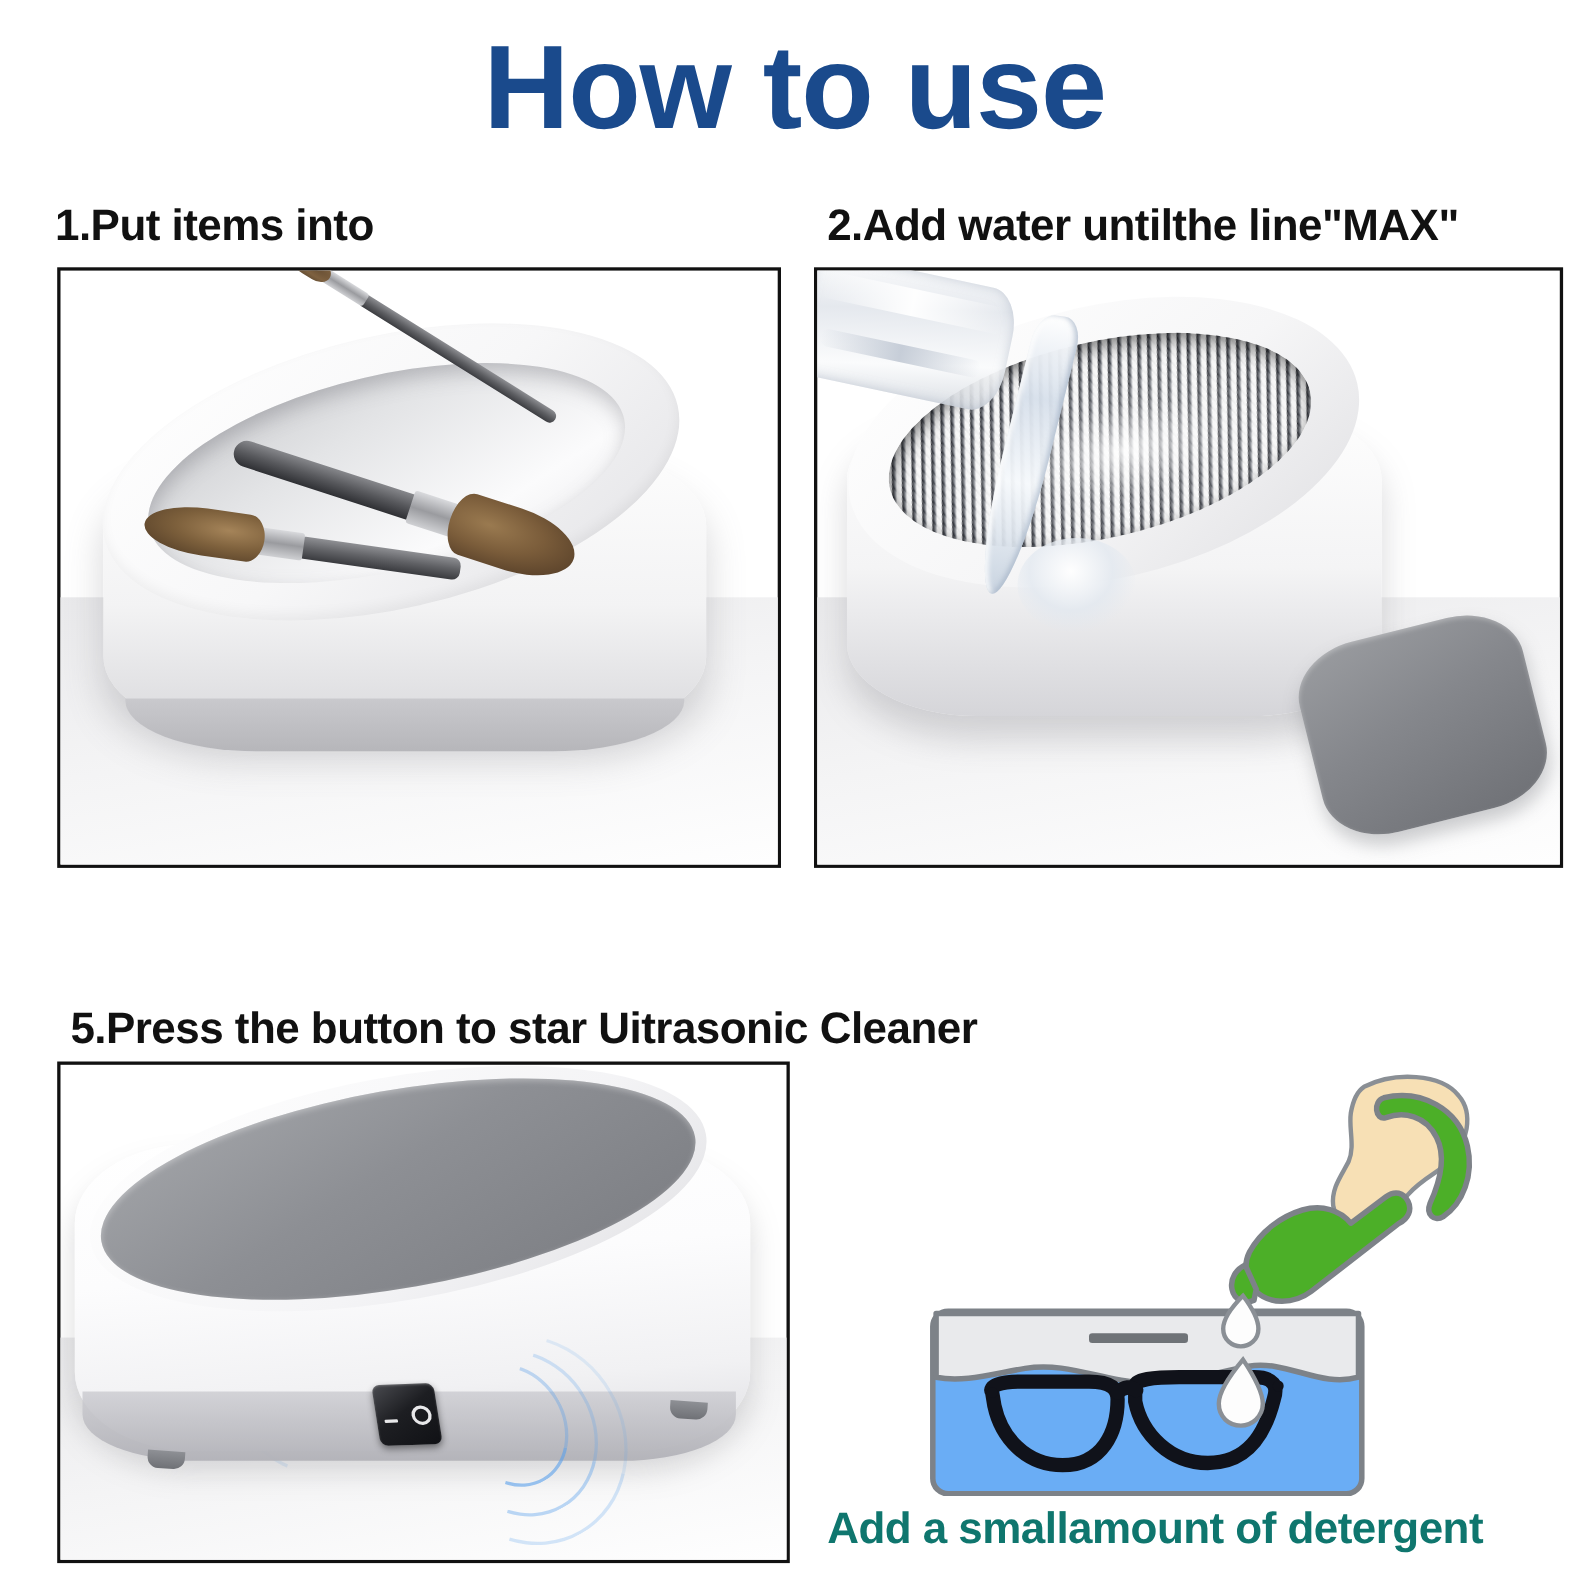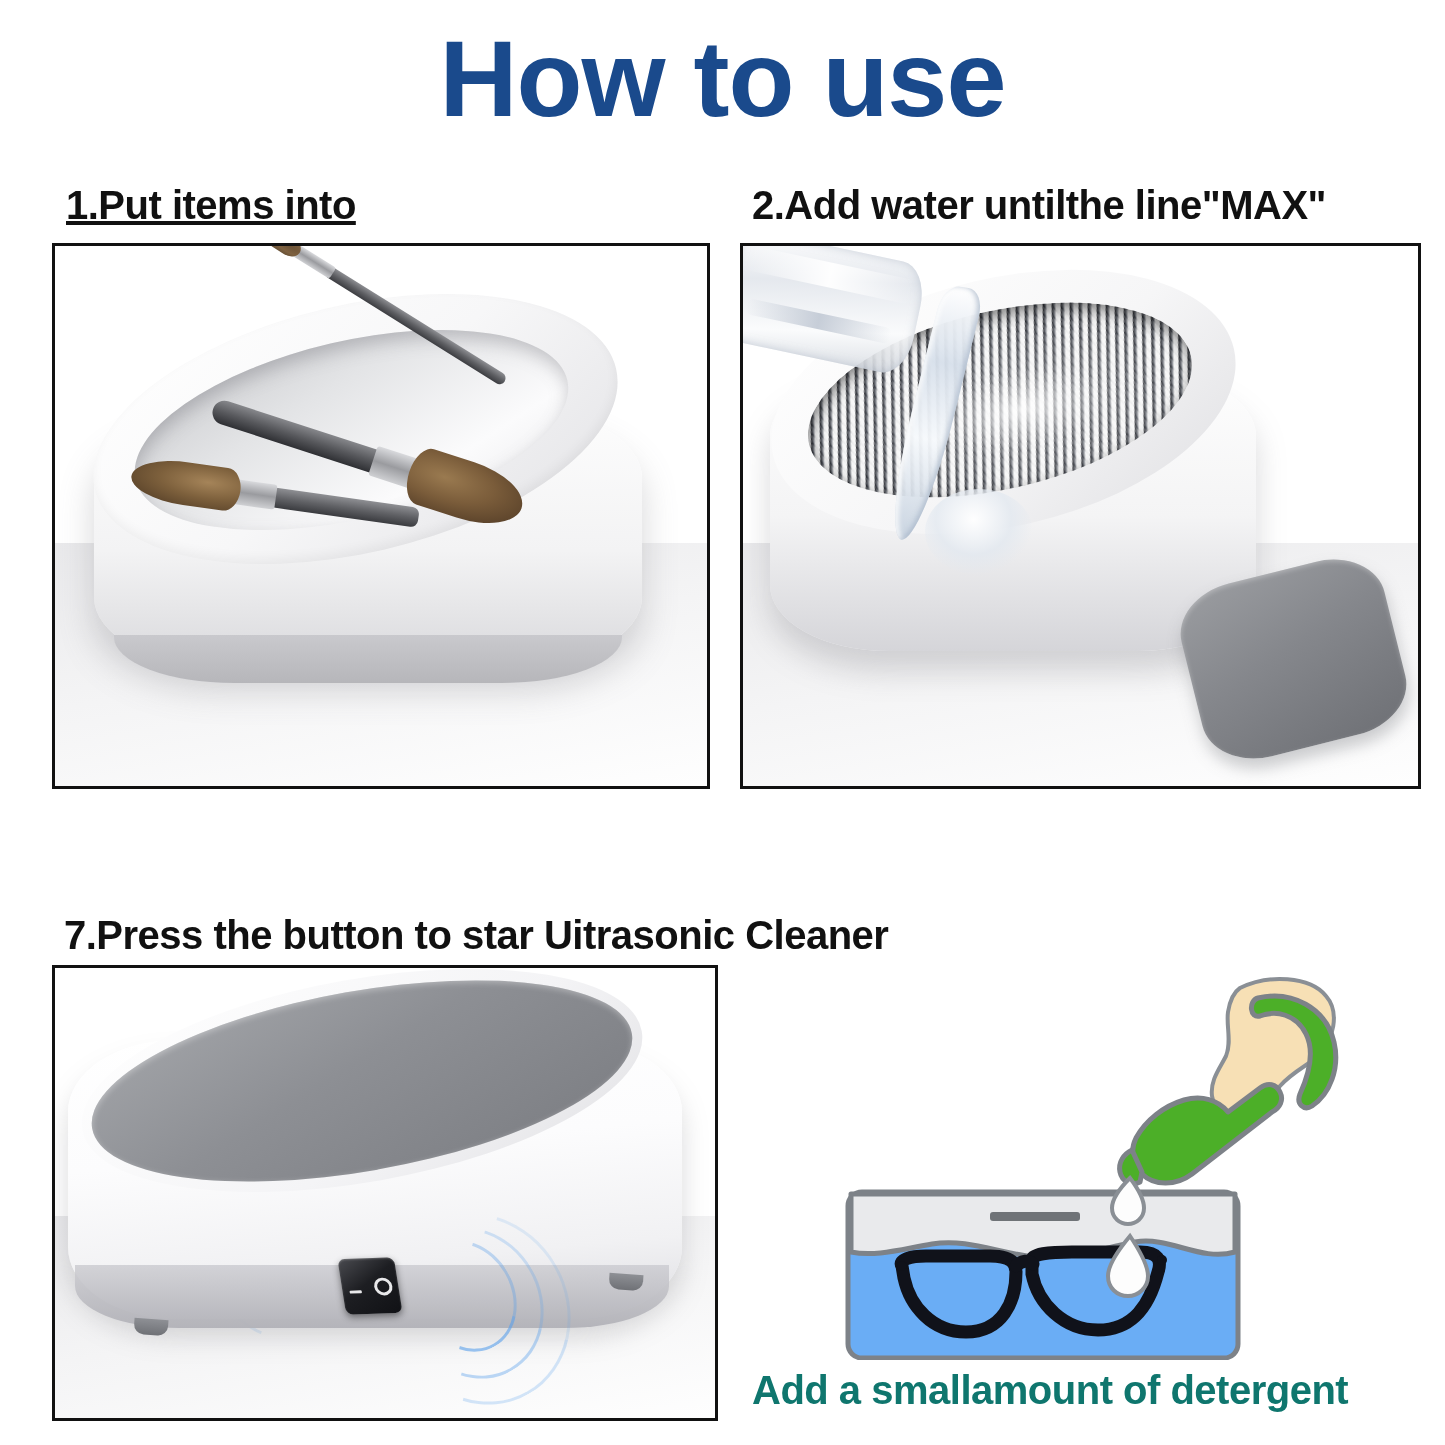--- a/index.html
+++ b/index.html
@@ -32,21 +32,21 @@
   }
 
   
   .step-label {
     position: absolute;
     font-weight: bold;
     color: #111111;
     white-space: nowrap;
     letter-spacing: -0.5px;
   }
-  #step-1-label { left: 66px;  top: 183px; font-size: 40px; text-decoration: underline; }
+  #step-1-label { left: 50px;  top: 183px; font-size: 40px; }
   #step-2-label { left: 752px; top: 183px; font-size: 40px; }
   #step-3-label { left: 64px;  top: 913px; font-size: 40px; }
   #caption-detergent {
     position: absolute;
     left: 752px;
     top: 1368px;
     font-size: 40px;
     font-weight: bold;
     color: #0f766e;
     white-space: nowrap;
@@ -388,21 +388,21 @@
     <div class="tub2-base"></div>
     <div class="tub2-rim"></div>
     <div class="tub2-water"></div>
     <div class="water-splash"></div>
     <div class="water-stream"></div>
     <div class="glass"></div>
     <div class="lid2"></div>
   </div>
 </div>
 
-<div id="step-3-label" class="step-label">7.Press the button to star Uitrasonic Cleaner</div>
+<div id="step-3-label" class="step-label">5.Press the button to star Uitrasonic Cleaner</div>
 
 <div id="panel-3" class="panel">
   <div class="scene">
     <div class="floor-shadow"></div>
 
     <div class="wave" id="wave-l3"></div>
     <div class="wave" id="wave-l2"></div>
     <div class="wave" id="wave-l1"></div>
 
     <div class="tub3-body"></div>

